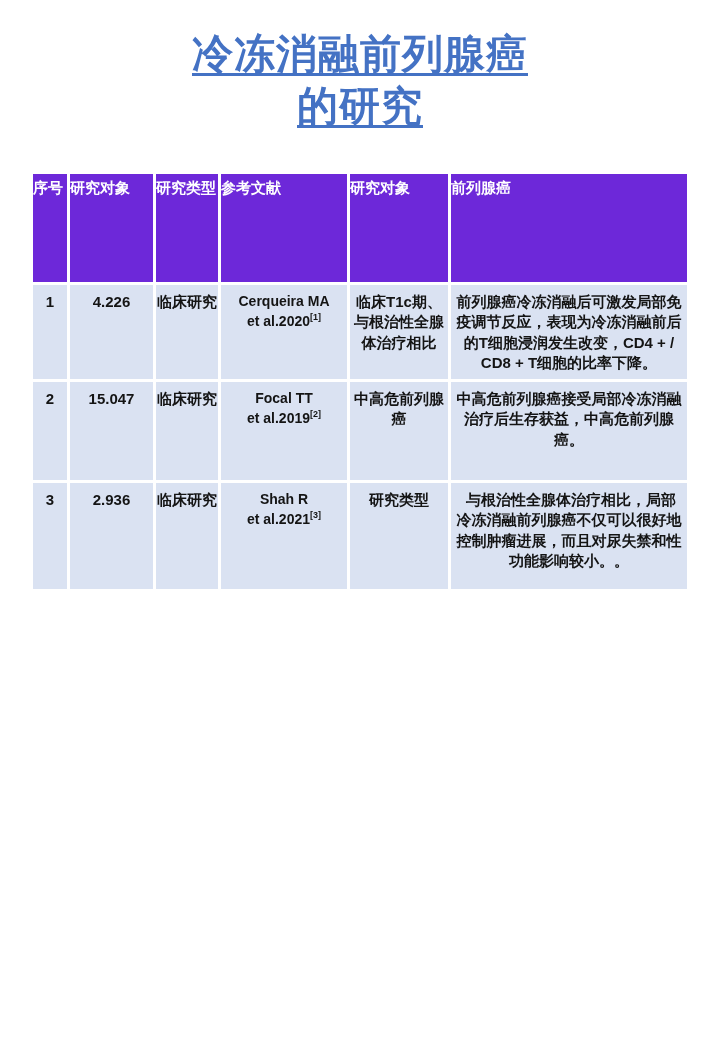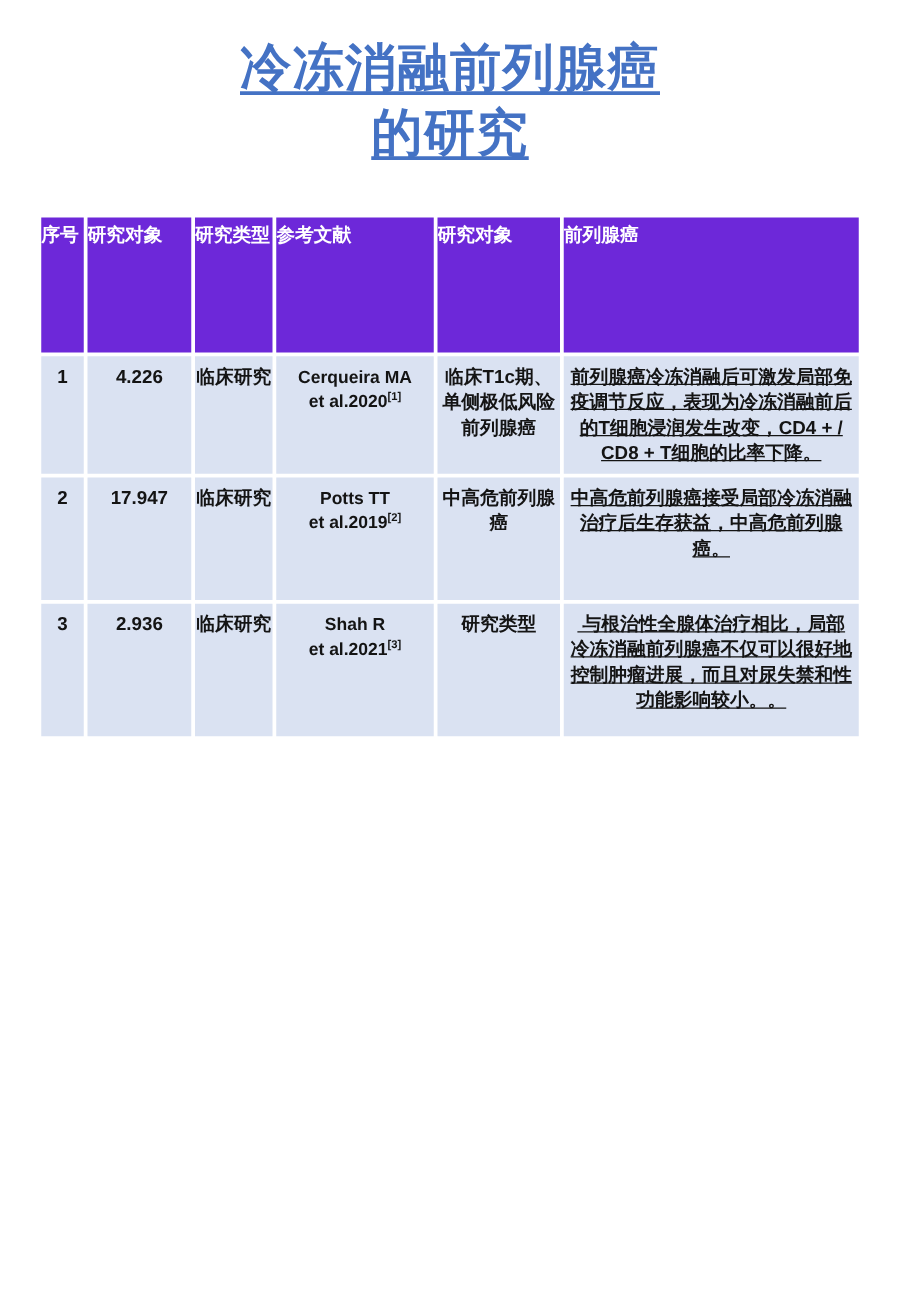--- a/index.html
+++ b/index.html
@@ -49,21 +49,21 @@
   tr.row-2 td { height: 98px; }
   tr.row-3 td { height: 106px; }
   .col-no  { width: 34px; }
   .col-if  { width: 83px; }
   .col-type{ width: 62px; }
   .col-ref { width: 126px; }
   .col-subj{ width: 98px; }
   .col-res { width: 236px; }
   td.result-cell {
     text-align: justify; text-justify: inter-ideograph;
-    padding: 6px 4px 0 4px; font-size: 15px; line-height: 1.45; text-decoration: underline;
+    padding: 6px 4px 0 4px; font-size: 15px; line-height: 1.45;
   }
   .ref-line { display: block; font-size: 14px; line-height: 1.35; text-align: center; }
   sup.cite { font-size: 9px; }
 
   
   .footnotes {
     position: absolute; left: 25px; top: 830px; width: 676px;
     font-size: 7px; line-height: 10px; color: #2b2b2b;
     font-family: "Liberation Sans", sans-serif;
   }
@@ -135,29 +135,29 @@
         <th>前列腺癌</th>
       </tr>
       <tr class="row-1">
         <td>1</td>
         <td>4.226</td>
         <td>临床研究</td>
         <td>
           <span class="ref-line">Cerqueira MA</span>
           <span class="ref-line"><span>et al.2020</span><sup class="cite">[1]</sup></span>
         </td>
-        <td>临床T1c期、单侧极低风险前列腺癌</td>
+        <td>临床T1c期、与根治性全腺体治疗相比</td>
         <td class="result-cell">前列腺癌冷冻消融后可激发局部免疫调节反应，表现为冷冻消融前后的T细胞浸润发生改变，CD4 + / CD8 + T细胞的比率下降。</td>
       </tr>
       <tr class="row-2">
         <td>2</td>
-        <td>17.947</td>
+        <td>15.047</td>
         <td>临床研究</td>
         <td>
-          <span class="ref-line">Potts TT</span>
+          <span class="ref-line">Focal TT</span>
           <span class="ref-line"><span>et al.2019</span><sup class="cite">[2]</sup></span>
         </td>
         <td>中高危前列腺癌</td>
         <td class="result-cell">中高危前列腺癌接受局部冷冻消融治疗后生存获益，中高危前列腺癌。</td>
       </tr>
       <tr class="row-3">
         <td>3</td>
         <td>2.936</td>
         <td>临床研究</td>
         <td>

